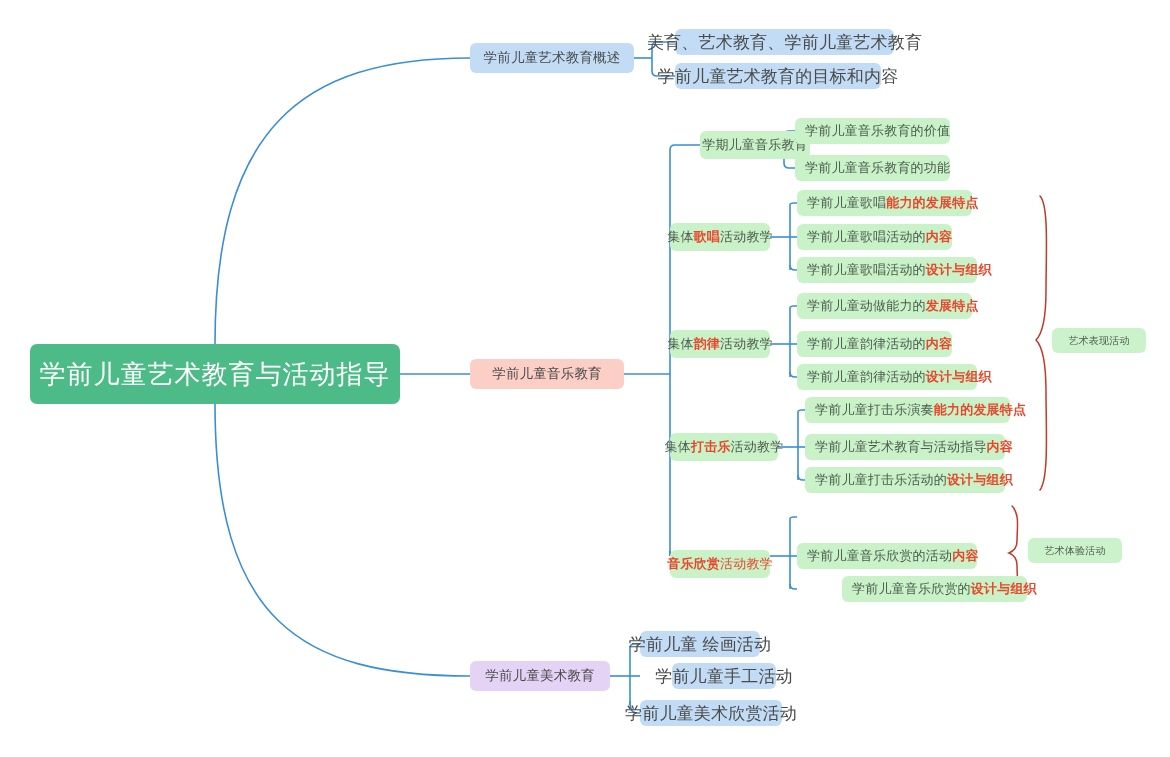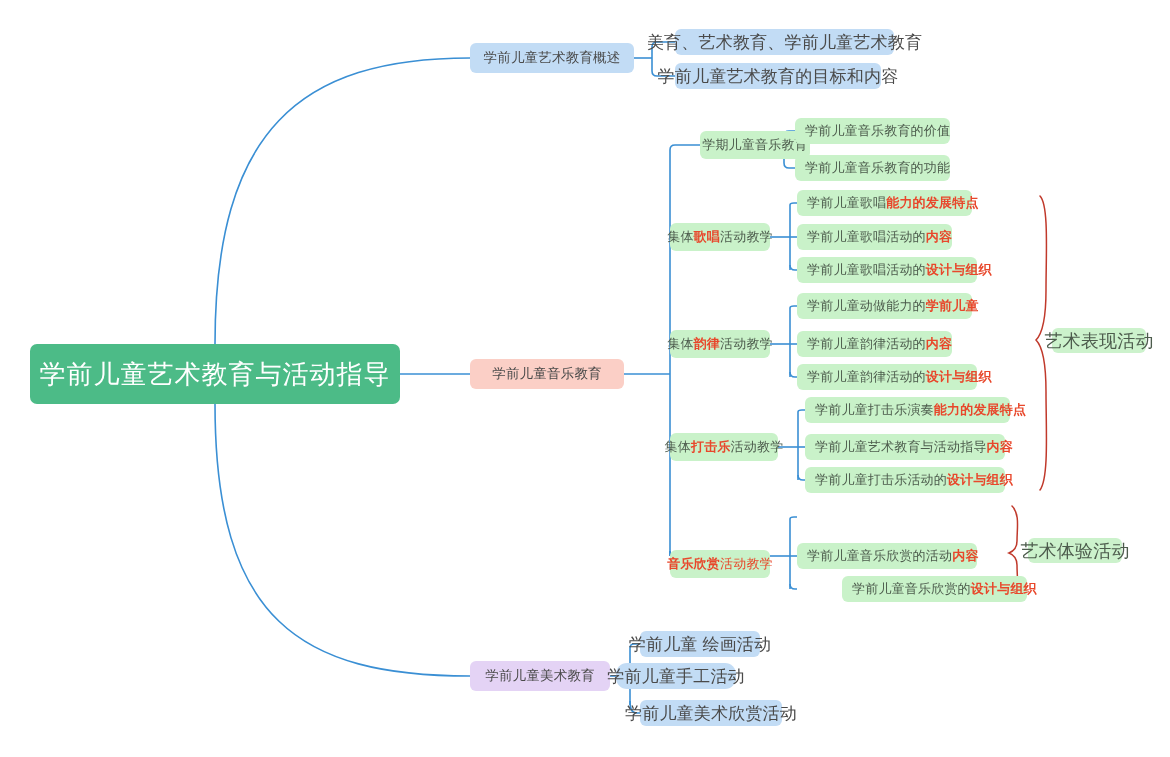--- a/index.html
+++ b/index.html
@@ -67,21 +67,21 @@
   }
   .n-bluelight{
     background:#c2dcf5;
     color:#4a4a4a;
     font-size:17px;
     border-radius:6px;
   }
   .n-note{
     background:#ccf2cc;
     color:#4d5c4d;
-    font-size:18px;
+    font-size:10px;
     border-radius:6px;
   }
   .hl{
     color:#e8472b;
     font-weight:bold;
   }
   .redtext{
     color:#e8472b;
   }
 </style>
@@ -200,21 +200,21 @@
     <span><span>学前儿童歌唱活动的</span><span class="hl">内容</span></span>
   </div>
   <div class="node n-green" style="left:797px; top:257px; width:180px; height:26px; justify-content:flex-start; padding-left:10px;">
     <span><span>学前儿童歌唱活动的</span><span class="hl">设计与组织</span></span>
   </div>
 
   <div class="node n-green" style="left:670px; top:330px; width:100px; height:28px;">
     <span><span>集体</span><span class="hl">韵律</span><span>活动教学</span></span>
   </div>
   <div class="node n-green" style="left:797px; top:293px; width:175px; height:26px; justify-content:flex-start; padding-left:10px;">
-    <span><span>学前儿童动做能力的</span><span class="hl">学前儿童</span></span>
+    <span><span>学前儿童动做能力的</span><span class="hl">发展特点</span></span>
   </div>
   <div class="node n-green" style="left:797px; top:331px; width:155px; height:26px; justify-content:flex-start; padding-left:10px;">
     <span><span>学前儿童韵律活动的</span><span class="hl">内容</span></span>
   </div>
   <div class="node n-green" style="left:797px; top:364px; width:180px; height:26px; justify-content:flex-start; padding-left:10px;">
     <span><span>学前儿童韵律活动的</span><span class="hl">设计与组织</span></span>
   </div>
 
   <div class="node n-green" style="left:670px; top:433px; width:108px; height:28px;">
     <span><span>集体</span><span class="hl">打击乐</span><span>活动教学</span></span>
@@ -238,21 +238,21 @@
   <div class="node n-green" style="left:797px; top:576px; width:185px; height:26px; justify-content:flex-start; padding-left:10px;margin-left:45px;">
     <span><span>学前儿童音乐欣赏的</span><span class="hl">设计与组织</span></span>
   </div>
 
   <div class="node n-purple1" style="left:470px; top:661px; width:140px; height:30px;">
     <span>学前儿童美术教育</span>
   </div>
   <div class="node n-bluelight" style="left:640px; top:631px; width:120px; height:26px;">
     <span>学前儿童 绘画活动</span>
   </div>
-  <div class="node n-bluelight" style="left:616px; top:663px; width:120px; height:26px;border-radius:11px;">
+  <div class="node n-bluelight" style="left:672px; top:663px; width:104px; height:26px;">
     <span>学前儿童手工活动</span>
   </div>
   <div class="node n-bluelight" style="left:640px; top:700px; width:142px; height:26px;">
     <span>学前儿童美术欣赏活动</span>
   </div>
 
   <div class="node n-note" style="left:1052px; top:328px; width:94px; height:25px;">
     <span>艺术表现活动</span>
   </div>
   <div class="node n-note" style="left:1028px; top:538px; width:94px; height:25px;">

